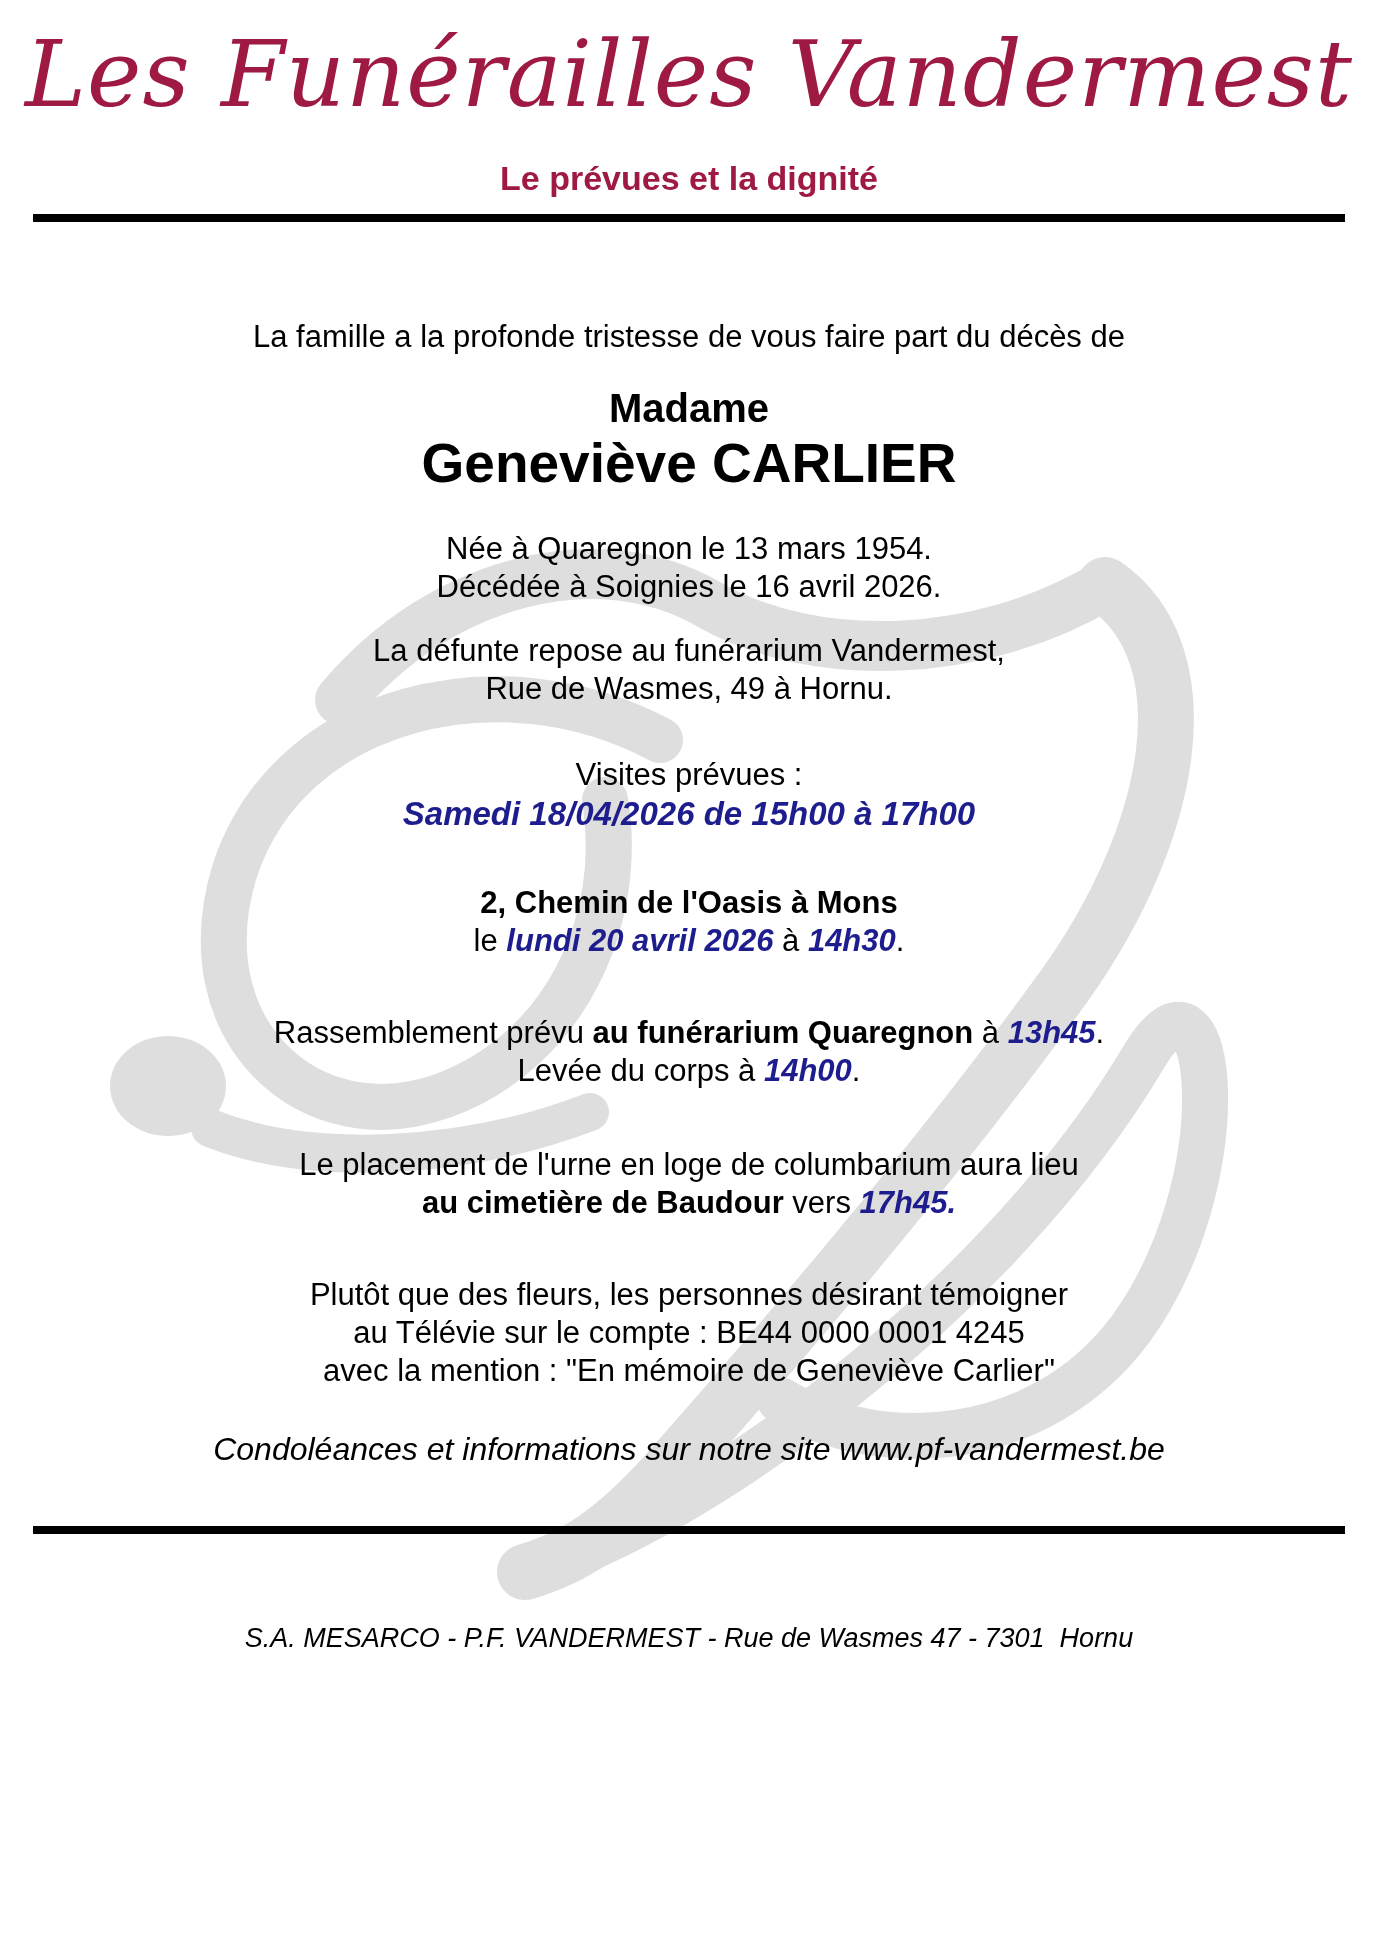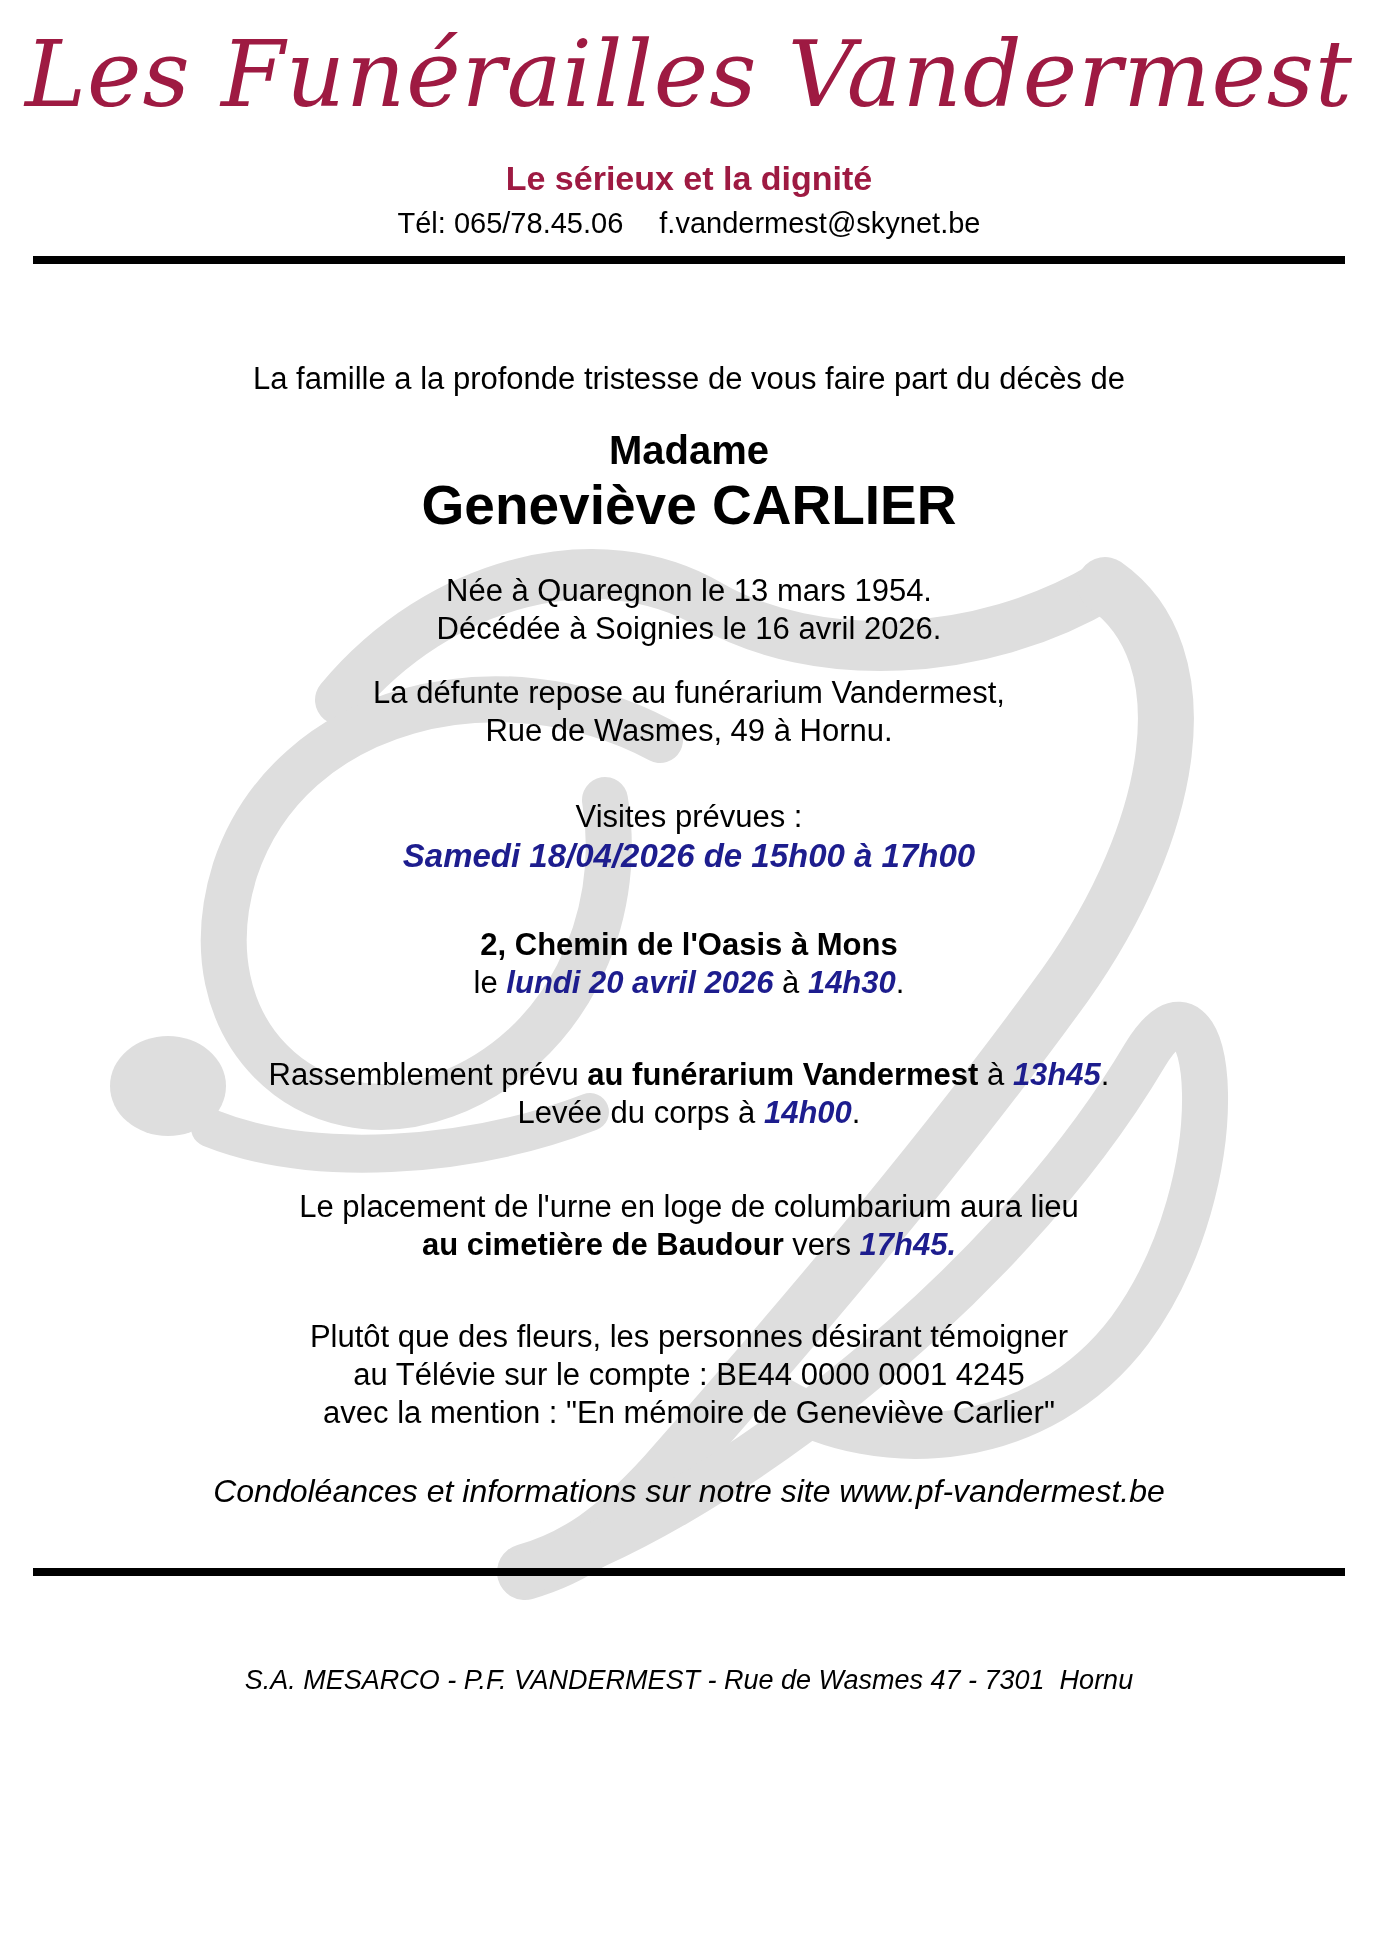--- a/index.html
+++ b/index.html
@@ -80,25 +80,22 @@
       <path stroke-width="46" d="M 525 1572 C 700 1520 1000 1300 1145 1055 C 1215 940 1240 1180 1130 1330 C 1040 1450 880 1460 780 1400" stroke="#dedede"></path>
       <path stroke-width="38" d="M 210 1128 C 310 1168 465 1160 590 1112" stroke="#dedede"></path>
     </g>
     <ellipse cx="168" cy="1086" rx="58" ry="50" fill="#dedede"></ellipse>
   </svg>
 
   <div class="content">
 
     <div class="brand">Les Funérailles Vandermest</div>
 
-    <div class="tagline">Le sérieux et la dignité</div>
+    <div class="tagline">Le prévues et la dignité</div>
 
-    <div class="telline">
-      <span>Tél: 065/78.45.06</span><span class="email-gap">f.vandermest@skynet.be</span>
-    </div>
 
     <div class="rule"></div>
 
     <div class="t intro">La famille a la profonde tristesse de vous faire part du décès de</div>
 
     <div class="civility">Madame</div>
 
     <div class="deceased">Geneviève CARLIER</div>
 
     <div class="t dates">
@@ -118,21 +115,21 @@
 
     <div class="t ceremony">
       <div class="b">2, Chemin de l'Oasis à Mons</div>
       <div>
         <span>le </span><span class="blue">lundi 20 avril 2026</span><span> à </span><span class="blue">14h30</span><span>.</span>
       </div>
     </div>
 
     <div class="t gathering">
       <div>
-        <span>Rassemblement prévu </span><span class="b">au funérarium Vandermest</span><span> à </span><span class="blue">13h45</span><span>.</span>
+        <span>Rassemblement prévu </span><span class="b">au funérarium Quaregnon</span><span> à </span><span class="blue">13h45</span><span>.</span>
       </div>
       <div>
         <span>Levée du corps à </span><span class="blue">14h00</span><span>.</span>
       </div>
     </div>
 
     <div class="t columbarium">
       <div>Le placement de l'urne en loge de columbarium aura lieu</div>
       <div>
         <span class="b">au cimetière de Baudour</span><span> vers </span><span class="blue">17h45.</span>

